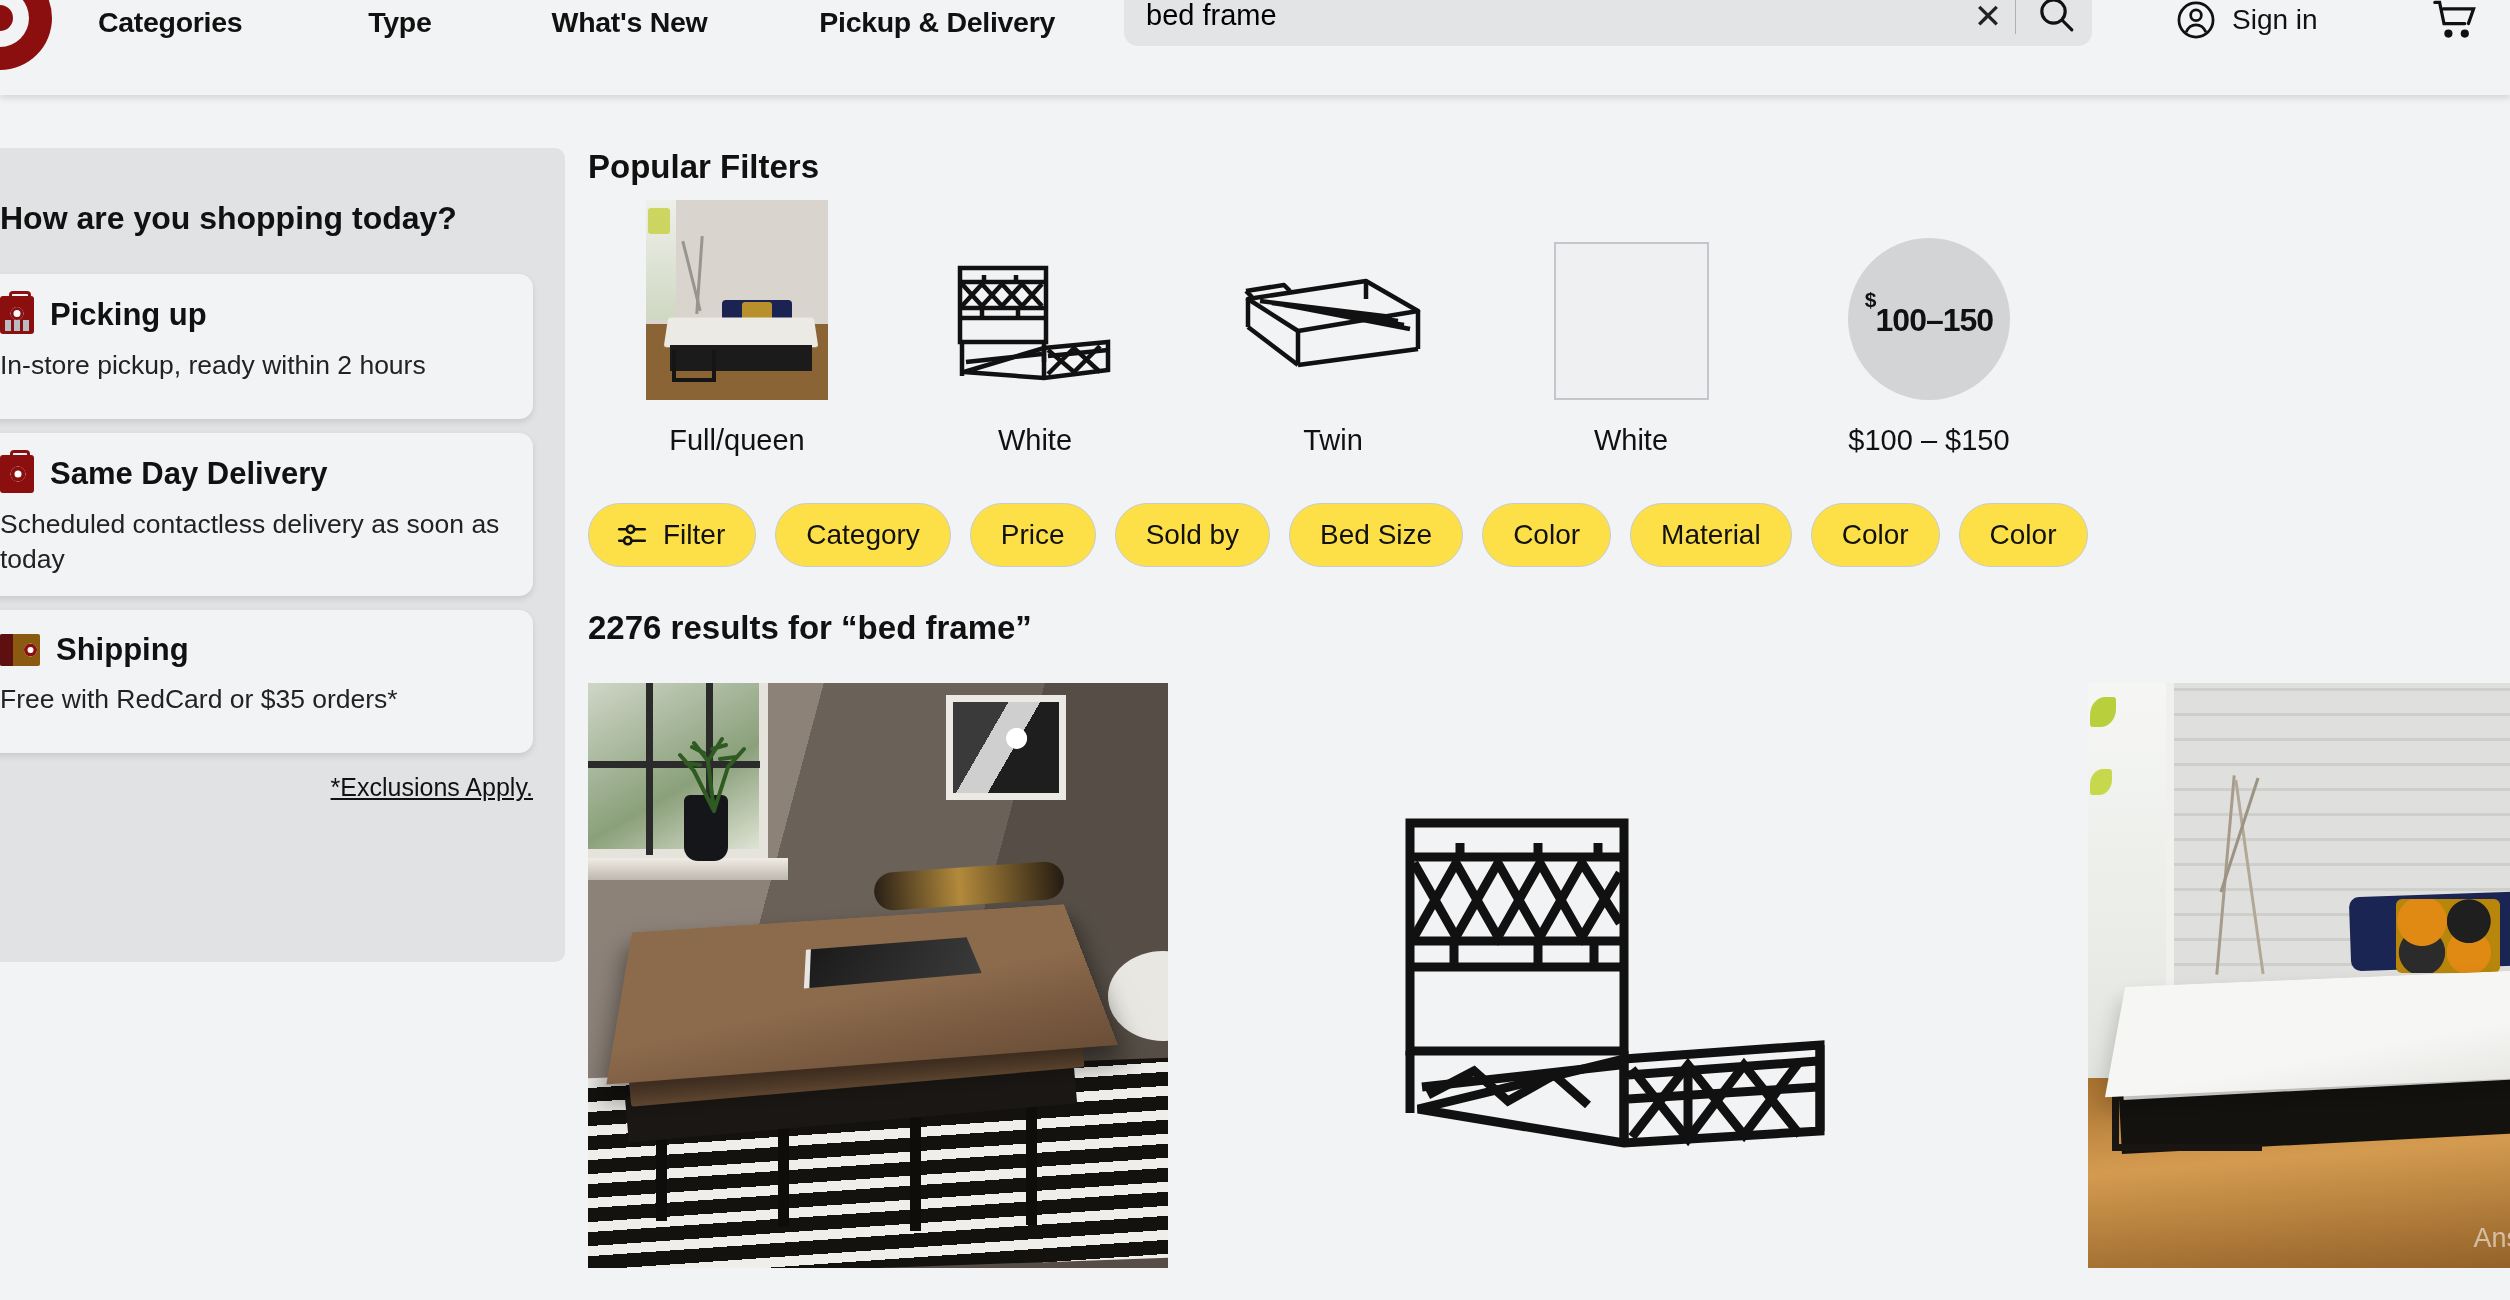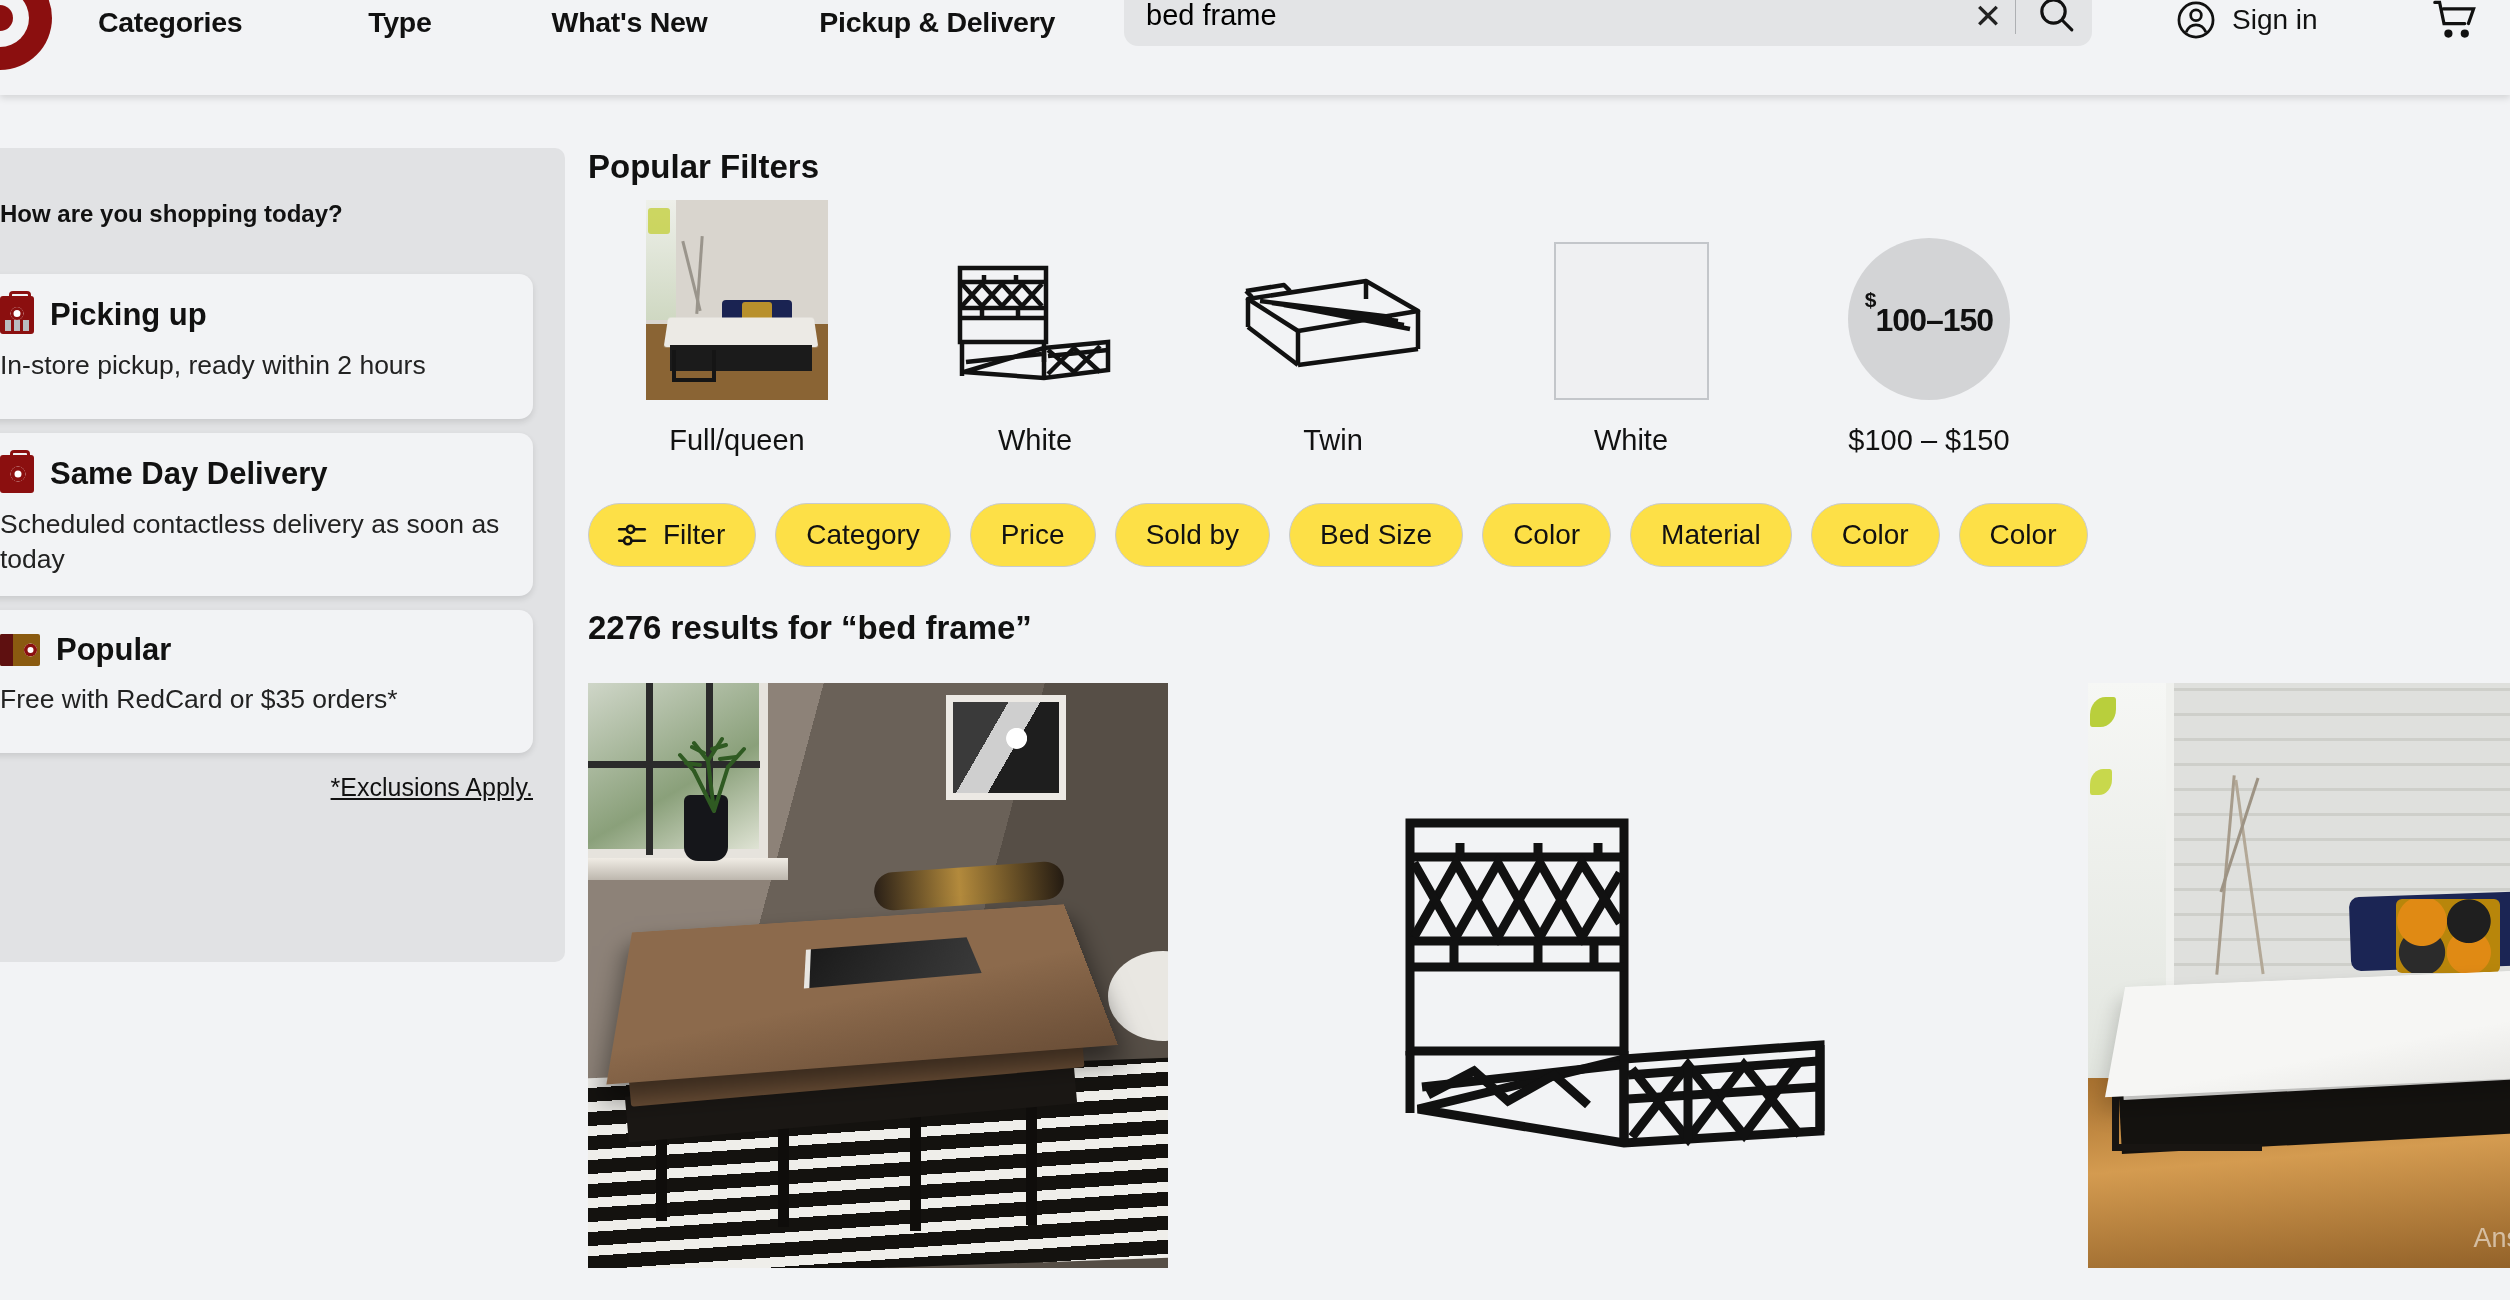--- a/index.html
+++ b/index.html
@@ -91,21 +91,21 @@
   }
 
   
   .sidebar {
     position: absolute; left: -205px; top: 148px;
     width: 770px; height: 814px;
     background: #e1e2e4; border-radius: 10px;
   }
   .sidebar-title {
     position: absolute; left: 205px; top: 52px;
-    font-size: 24px; font-weight: bold; color: #111;
+    font-size: 32px; font-weight: bold; color: #111;
     white-space: nowrap;
   }
   .ship-card {
     position: absolute; left: 0px;
     width: 738px; background: #f2f3f5;
     border-radius: 14px; box-shadow: 0 3px 6px rgba(0,0,0,0.11);
   }
   .card-1 { top: 126px; height: 145px; }
   .card-2 { top: 285px; height: 163px; }
   .card-3 { top: 462px; height: 143px; }
@@ -414,21 +414,21 @@
       <div class="card-title">Same Day Delivery</div>
     </div>
     <div class="card-sub">Scheduled contactless delivery as soon as today</div>
   </div>
 
   <div class="ship-card card-3">
     <div class="card-head">
       <div class="ic-box">
           <i></i>
         </div>
-      <div class="card-title">Popular</div>
+      <div class="card-title">Shipping</div>
     </div>
     <div class="card-sub">Free with RedCard or $35 orders*</div>
   </div>
 
   <div class="excl">*Exclusions Apply.</div>
 </div>
 
 <div class="main">
 
   <div class="pf-title">Popular Filters</div>

